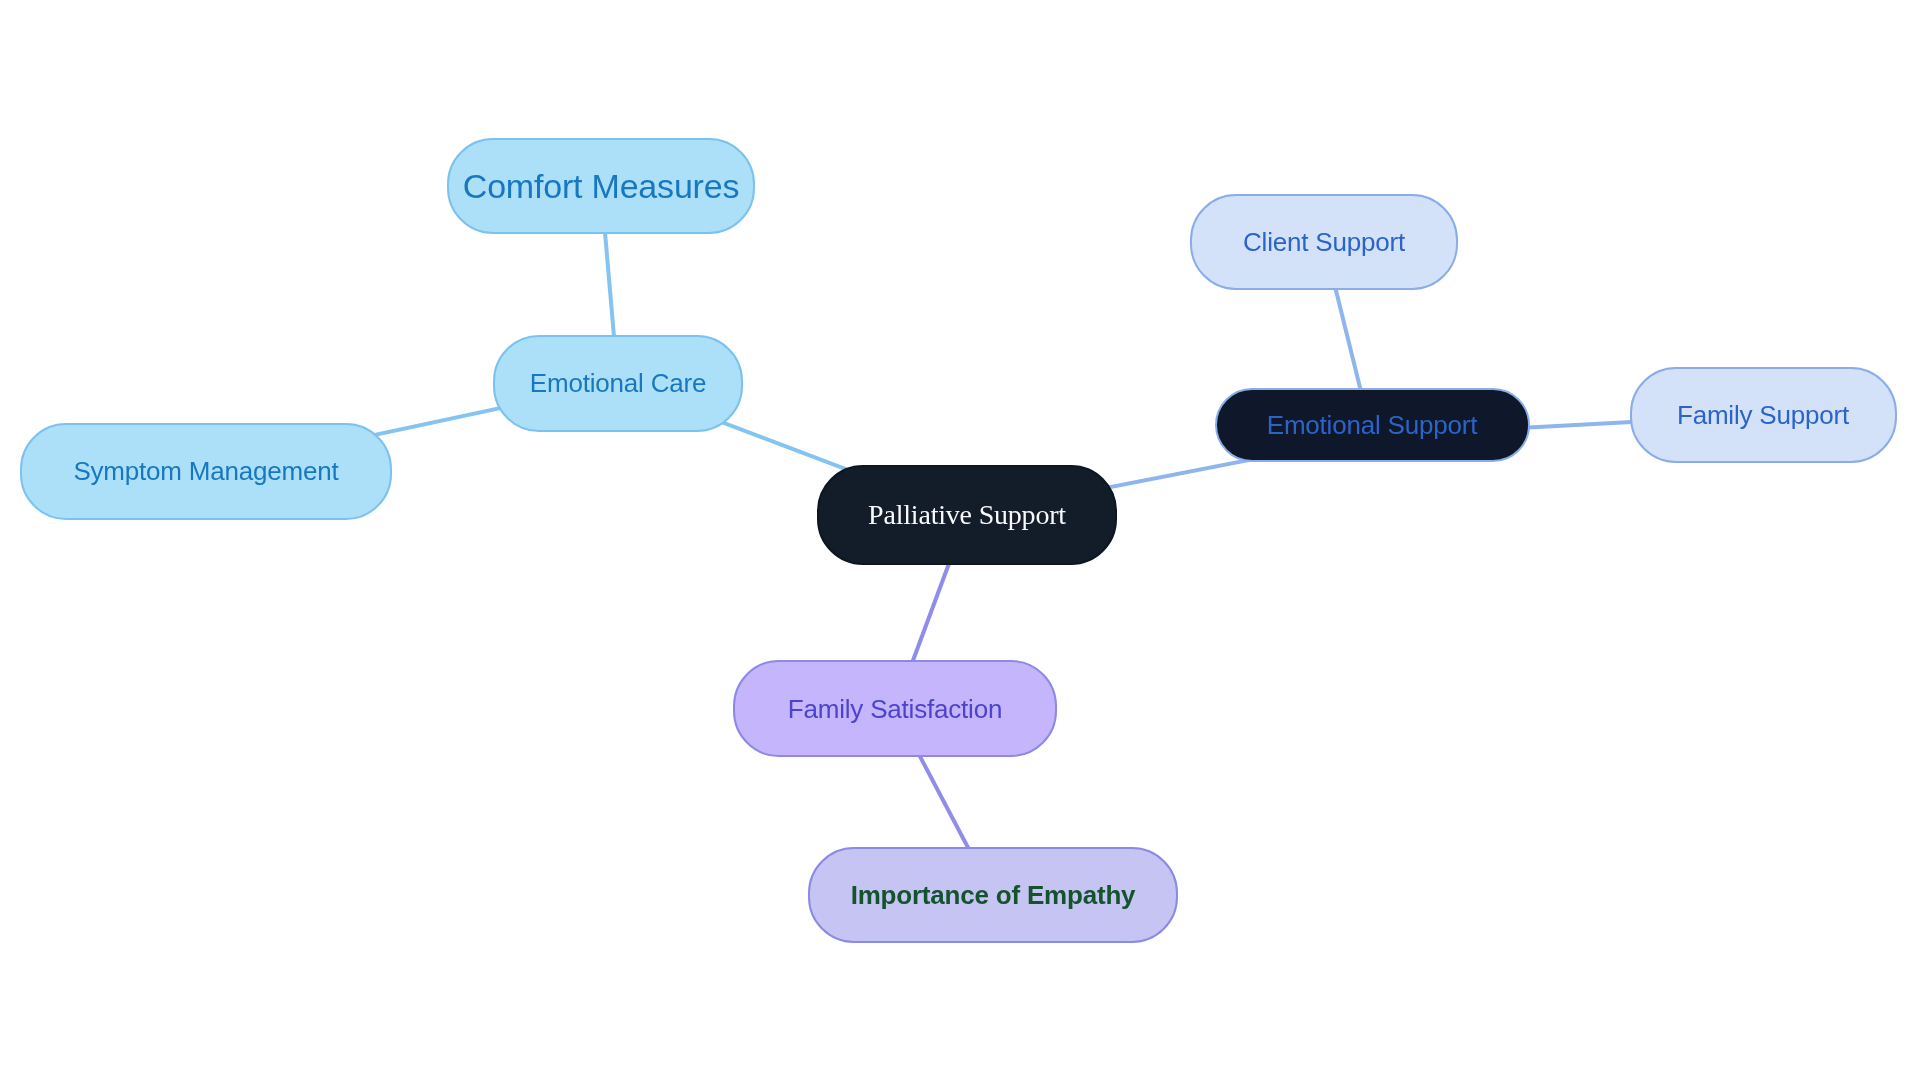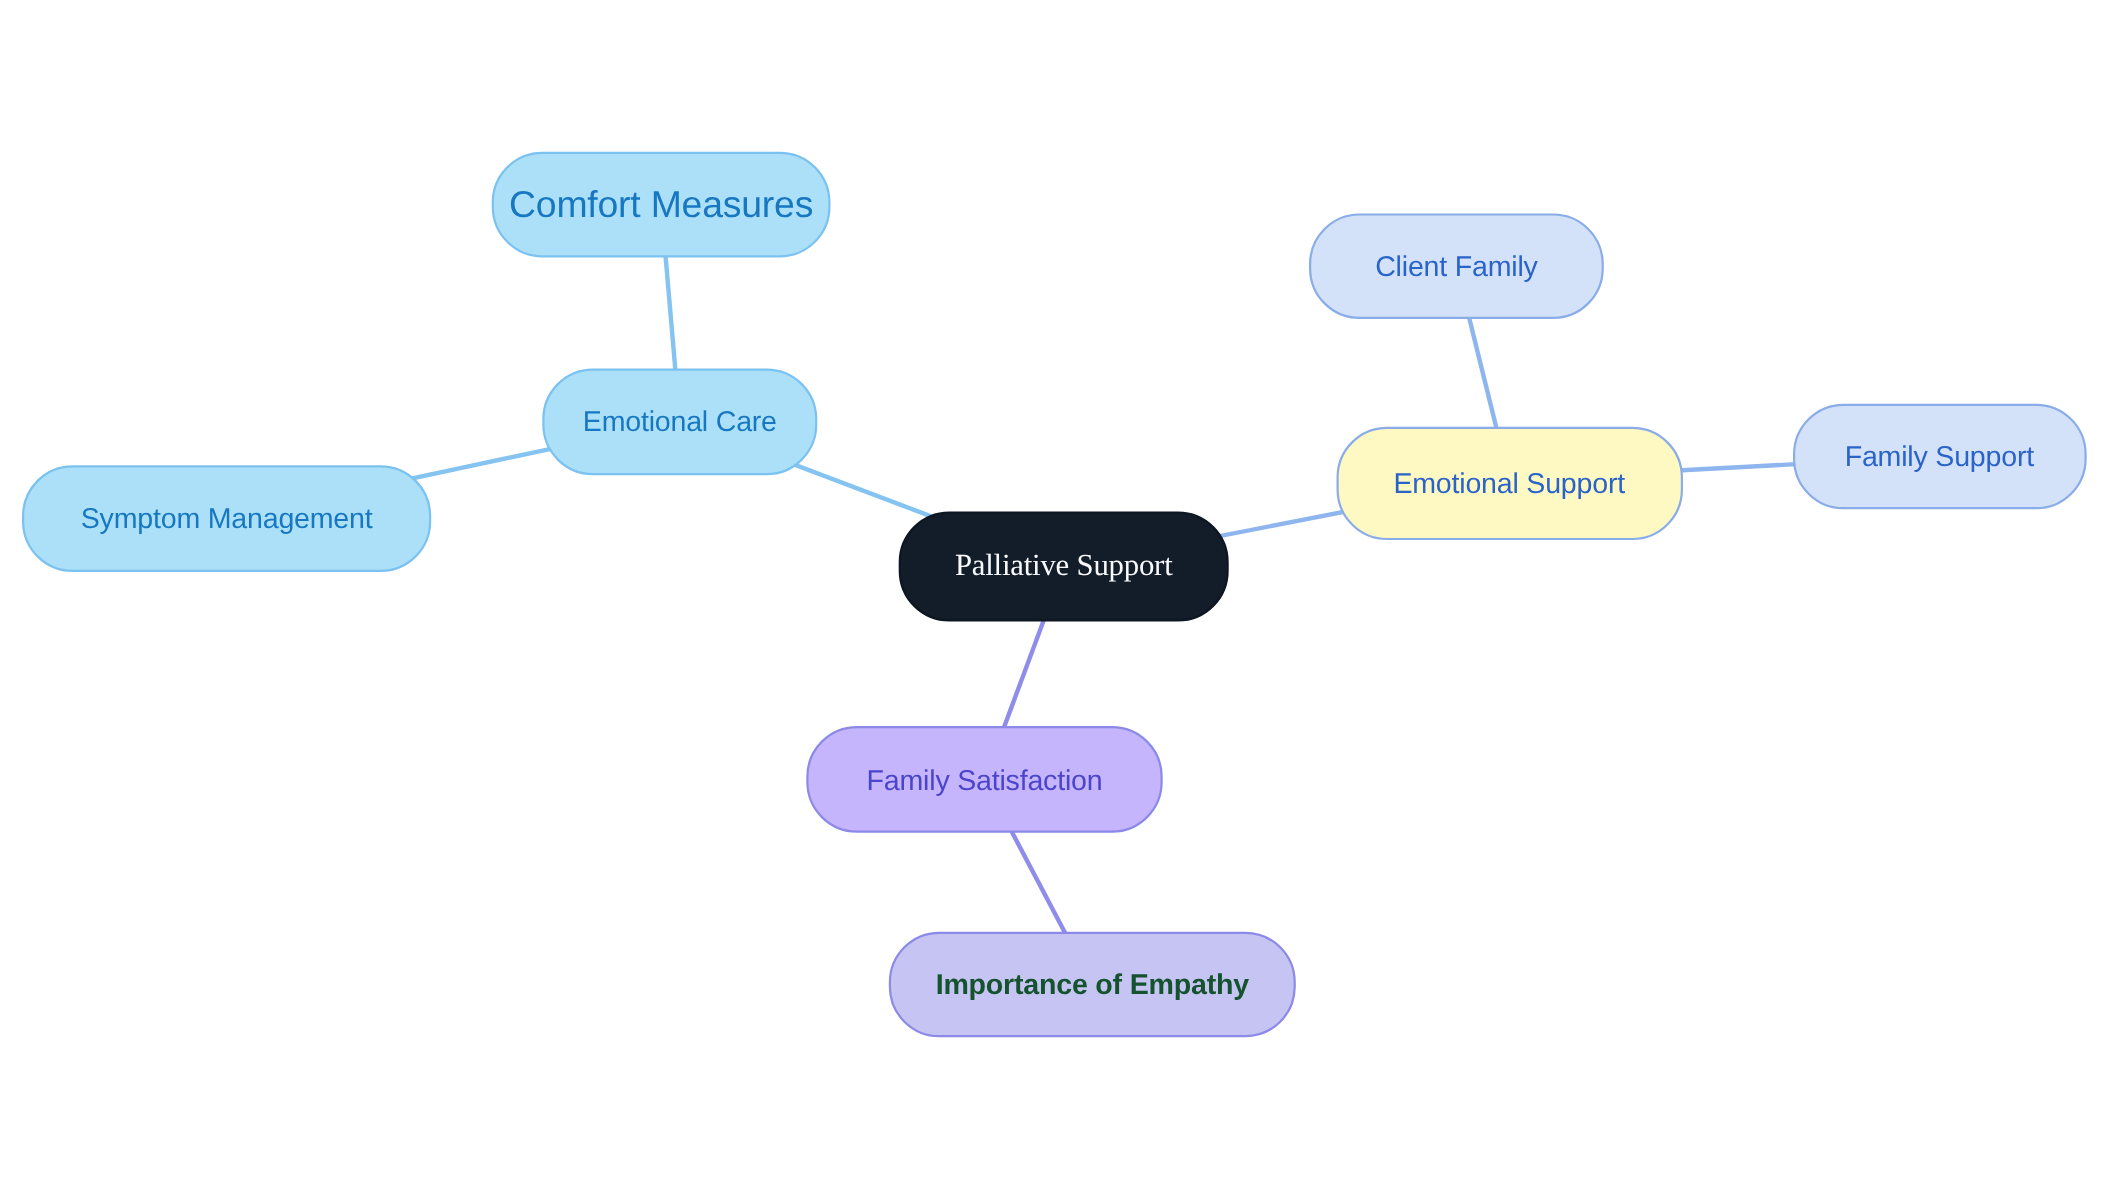--- a/index.html
+++ b/index.html
@@ -61,25 +61,25 @@
       </div>
       <div class="mm-node" style="left: 493px; top: 334.5px; width: 250px; height: 97px; background: rgb(172, 224, 248); border-color: rgb(124, 194, 240);">
         <span class="mm-label" style="color: rgb(23, 120, 193); font-size: 26px;">Emotional Care</span>
       </div>
       <div class="mm-node" style="left: 447px; top: 138px; width: 308px; height: 96px; background: rgb(172, 224, 248); border-color: rgb(124, 194, 240);">
         <span class="mm-label" style="color: rgb(23, 120, 193); font-size: 34px;">Comfort Measures</span>
       </div>
       <div class="mm-node" style="left: 20px; top: 422.5px; width: 372px; height: 97px; background: rgb(172, 224, 248); border-color: rgb(124, 194, 240);">
         <span class="mm-label" style="color: rgb(23, 120, 193); font-size: 26px;">Symptom Management</span>
       </div>
-      <div class="mm-node" style="left: 1214.5px; top: 387.5px; width: 315px; height: 103px; background: #fef9c3; border-color: rgb(138, 172, 232);">
+      <div class="mm-node" style="left: 1214.5px; top: 387.5px; width: 315px; height: 74px; background: #0f172a; border-color: rgb(138, 172, 232);">
         <span class="mm-label" style="color: rgb(43, 100, 200); font-size: 26px;">Emotional Support</span>
       </div>
       <div class="mm-node" style="left: 1190px; top: 194px; width: 268px; height: 96px; background: rgb(211, 226, 249); border-color: rgb(138, 172, 232);">
-        <span class="mm-label" style="color: rgb(43, 100, 200); font-size: 26px;">Client Family</span>
+        <span class="mm-label" style="color: rgb(43, 100, 200); font-size: 26px;">Client Support</span>
       </div>
       <div class="mm-node" style="left: 1629.5px; top: 367px; width: 267px; height: 96px; background: rgb(211, 226, 249); border-color: rgb(138, 172, 232);">
         <span class="mm-label" style="color: rgb(43, 100, 200); font-size: 26px;">Family Support</span>
       </div>
       <div class="mm-node" style="left: 733px; top: 660px; width: 324px; height: 97px; background: #c4b5fd; border-color: rgb(140, 137, 231);">
         <span class="mm-label" style="color: rgb(76, 68, 203); font-size: 26px;">Family Satisfaction</span>
       </div>
       <div class="mm-node" style="left: 808px; top: 847px; width: 370px; height: 96px; background: rgb(198, 196, 243); border-color: rgb(140, 137, 231);">
         <span class="mm-label" style="color: #14532d; font-size: 26px; font-weight: bold;">Importance of Empathy</span>
       </div>

